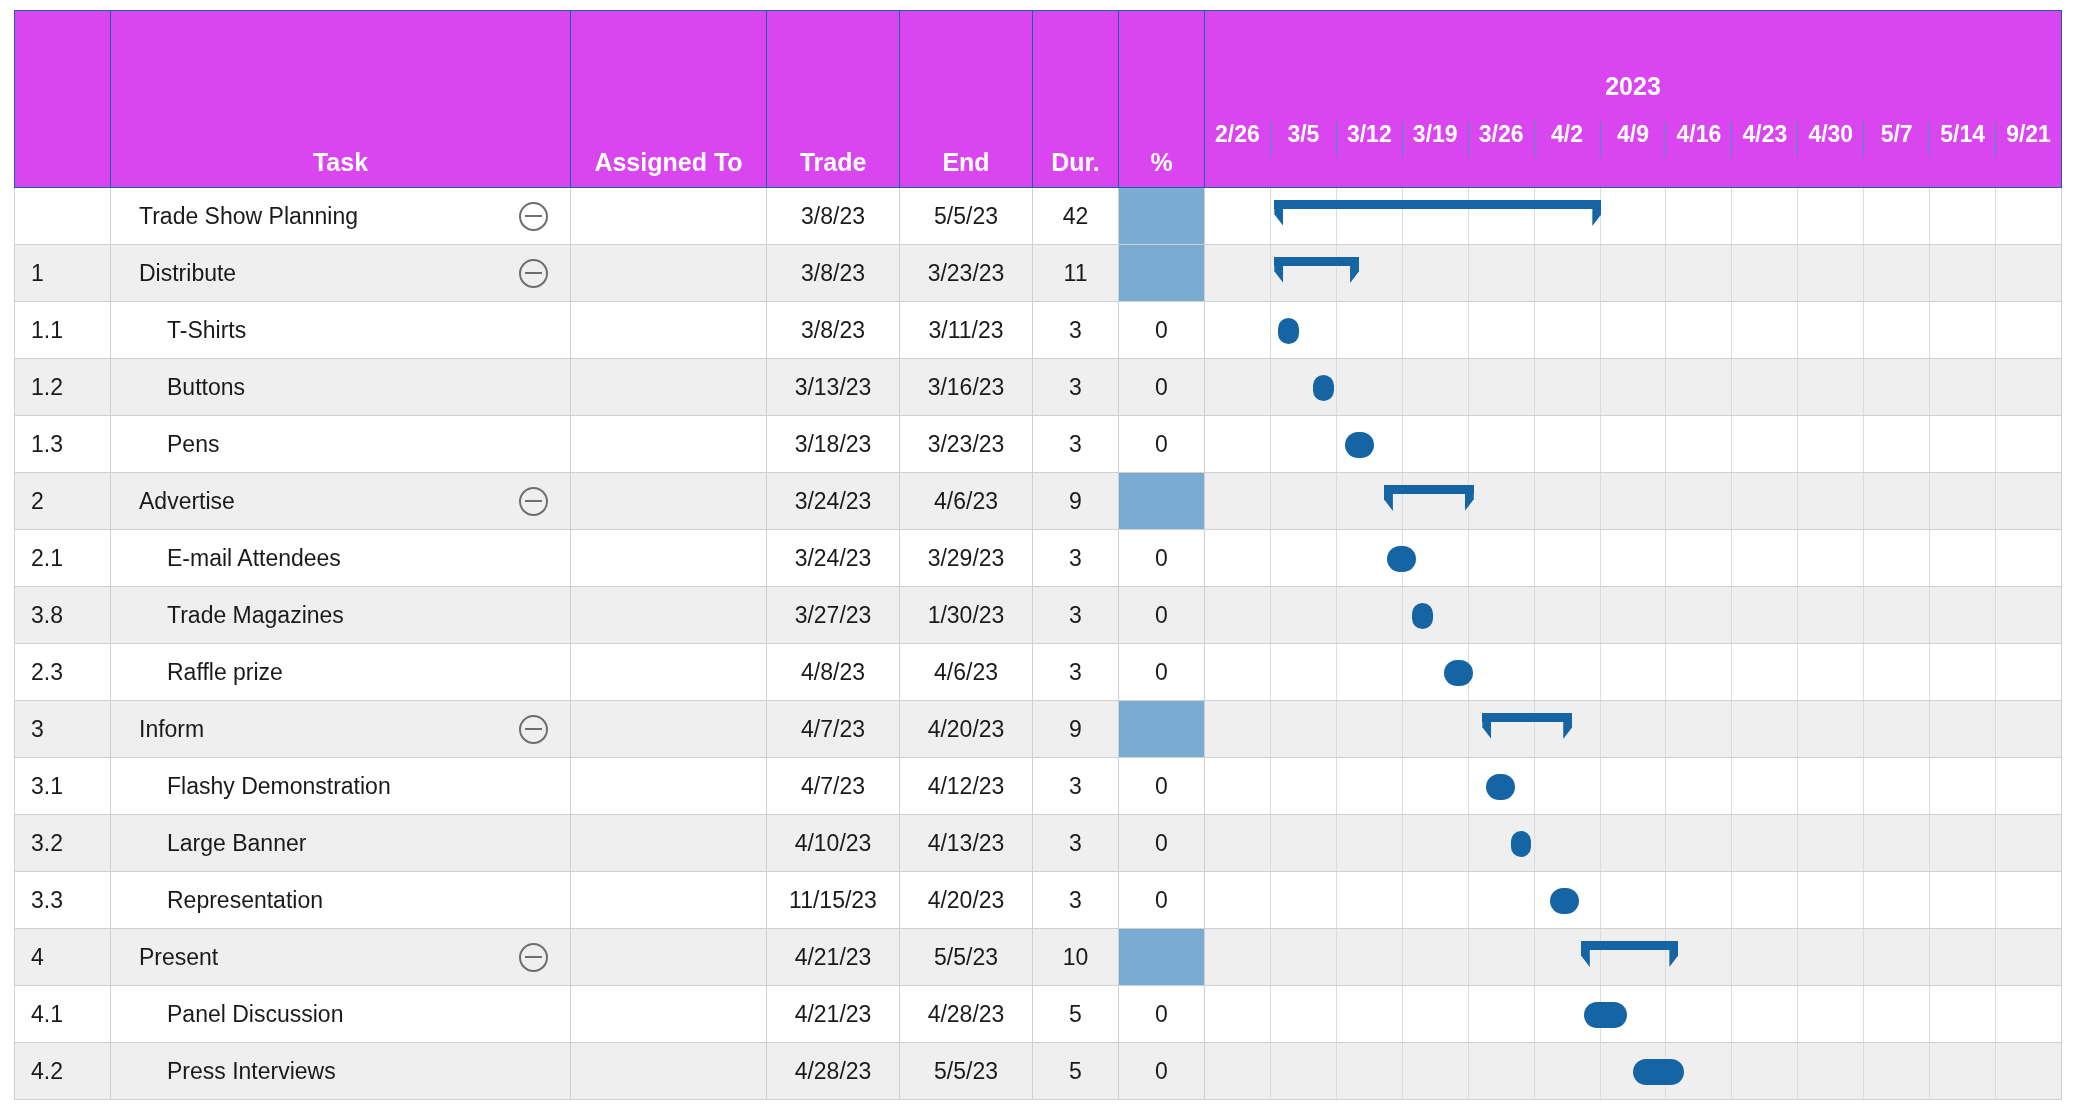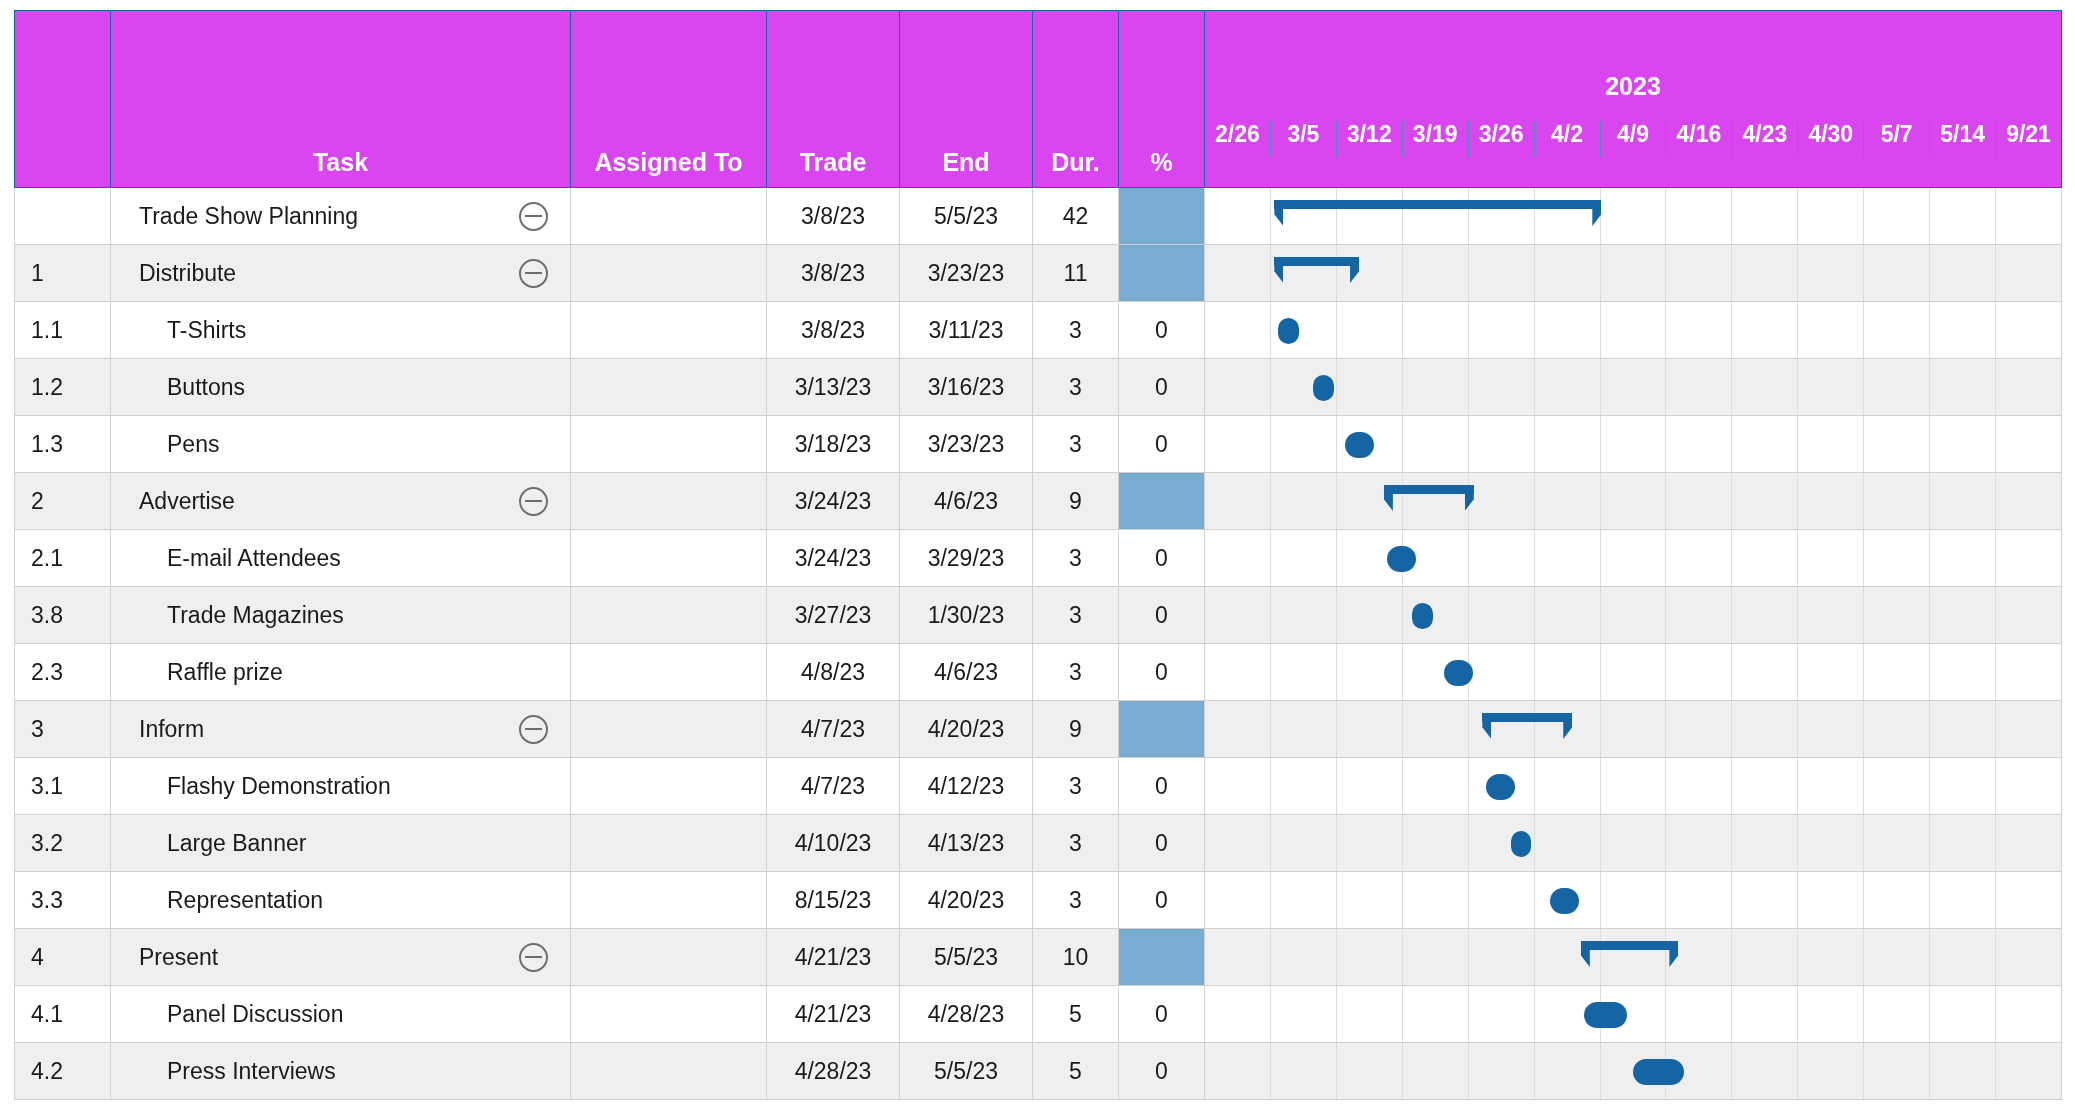--- a/index.html
+++ b/index.html
@@ -624,21 +624,21 @@
           </td>
         </tr>
         <tr>
           <td class="wbs">3.3</td>
           <td class="task lvl1">
             <div class="task-inner">
               <span class="task-label">Representation</span>
             </div>
           </td>
           <td class="ctr"></td>
-          <td class="ctr">8/15/23</td>
+          <td class="ctr">11/15/23</td>
           <td class="ctr">4/20/23</td>
           <td class="ctr">3</td>
           <td class="ctr">0</td>
           <td class="chartcell">
             <div class="grid">
               <div></div>
               <div></div>
               <div></div>
               <div></div>
               <div></div>

